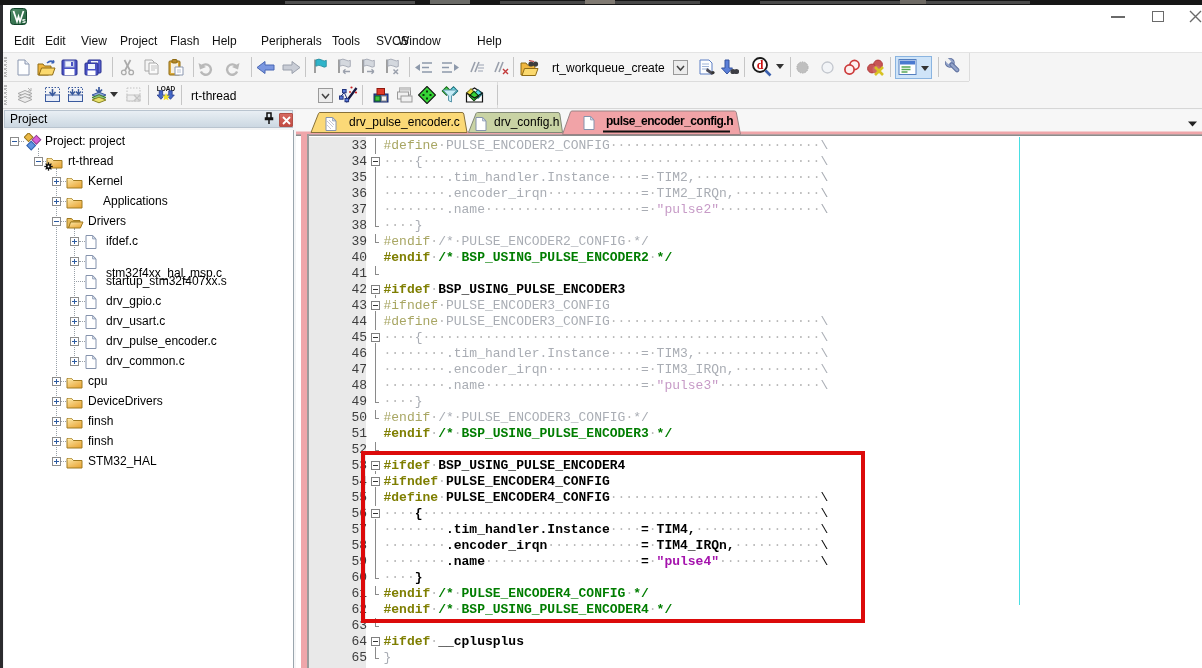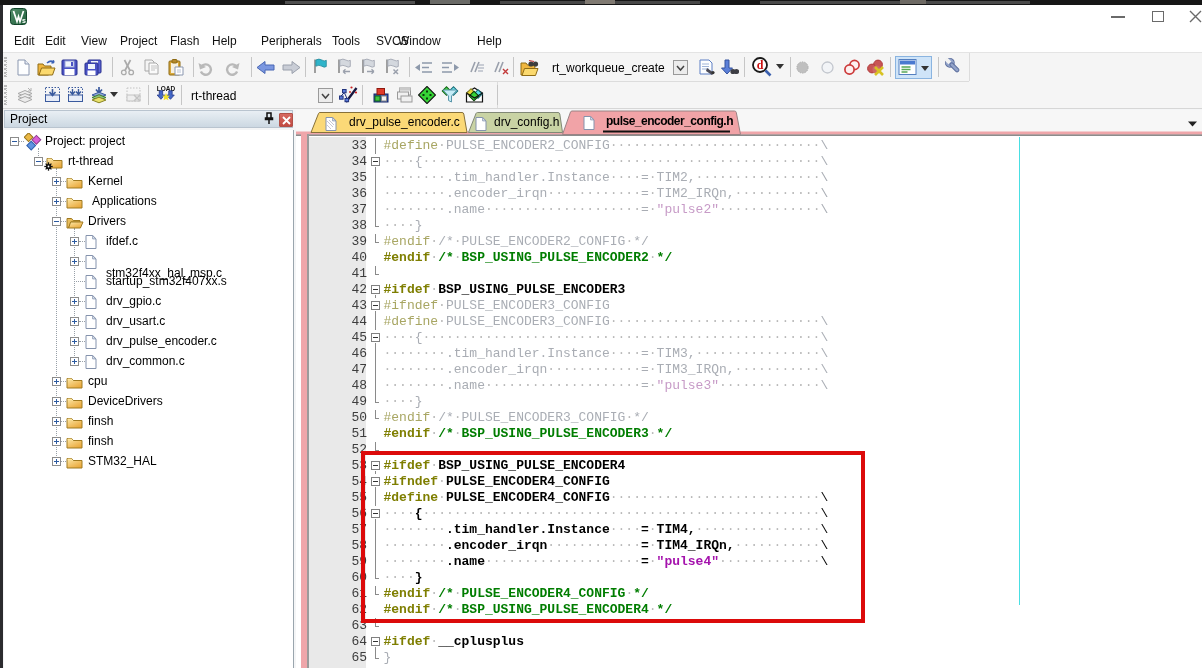--- a/index.html
+++ b/index.html
@@ -436,21 +436,21 @@
     </svg>
 <div class="tl" style="left:88px;top:174px">Kernel</div>
 <div class="hdot" style="left:61px;top:201px;width:5px"></div>
 <div class="ebox" style="left:52px;top:197px"></div>
 <div class="ebh" style="left:54px;top:201px"></div>
 <div class="ebv" style="left:56px;top:199px"></div>
 <svg class="ico" style="left:66px;top:195px" width="17" height="14" viewBox="0 0 17 14">
       <path d="M1 3.5 h4.6 l1.6 2 H16 V13 H1 Z" fill="url(#fg)" stroke="#a07a20" stroke-width="1"></path>
       <path d="M1.6 4.1 h3.7 l1.4 1.8" fill="none" stroke="#fce8a8" stroke-width="1"></path>
     </svg>
-<div class="tl" style="left:92px;top:194px">Applications</div>
+<div class="tl" style="left:103px;top:194px">Applications</div>
 <div class="hdot" style="left:61px;top:221px;width:5px"></div>
 <div class="ebox" style="left:52px;top:217px"></div>
 <div class="ebh" style="left:54px;top:221px"></div>
 <svg class="ico" style="left:66px;top:215px" width="18" height="14" viewBox="0 0 18 14">
       <path d="M1 3.5 h4.6 l1.6 2 H14 V7 H5 L2.6 13 H1 Z" fill="#e8bd5e" stroke="#a07a20" stroke-width="1"></path>
       <path d="M4.6 7 H17 L14.4 13 H2.6 Z" fill="url(#fg)" stroke="#a07a20" stroke-width="1"></path>
     </svg>
 <div class="tl" style="left:88px;top:214px">Drivers</div>
 <div class="hdot" style="left:79px;top:241px;width:6px"></div>
 <div class="ebox" style="left:70px;top:237px"></div>

